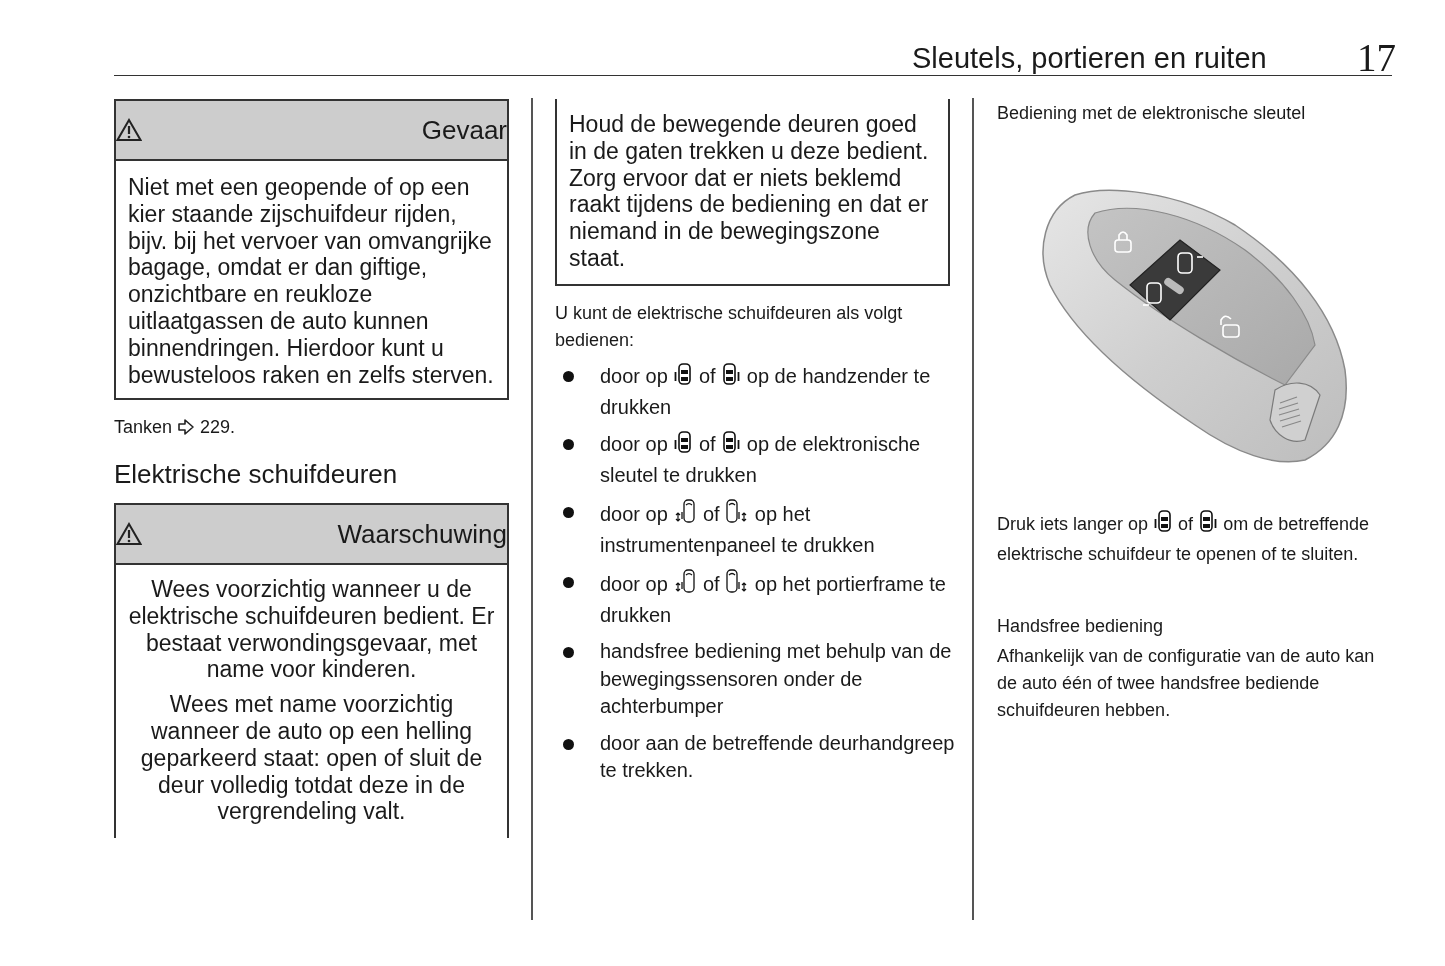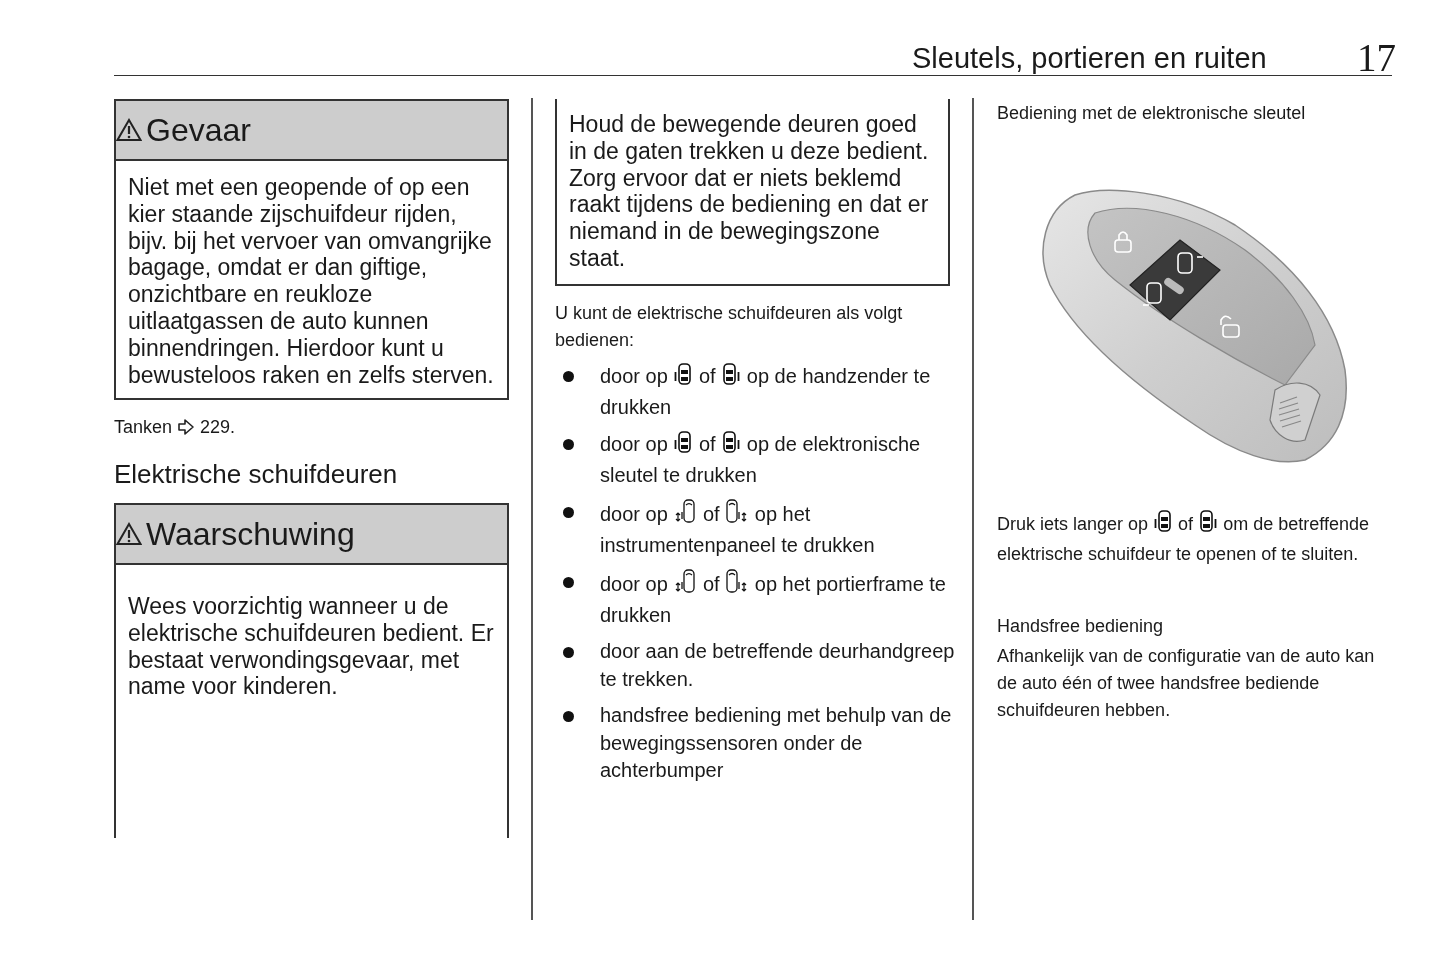--- a/index.html
+++ b/index.html
@@ -5,21 +5,21 @@
   html, body { margin: 0; padding: 0; background: #ffffff; }
   body { width: 1445px; height: 966px; position: relative; overflow: hidden;
          font-family: "Liberation Sans", sans-serif; color: #1a1a1a; }
   .abs { position: absolute; }
   .hdr-title { left: 912px; top: 38px; font-size: 29px; line-height: 40px; white-space: nowrap; }
   .hdr-page { left: 1357px; top: 38px; font-size: 39px; line-height: 40px; font-family: Liberation Serif, serif; }
   .hdr-rule { left: 114px; top: 75px; width: 1278px; height: 0; border-top: 1.5px solid #333; }
   .vdiv { width: 0; border-left: 2px solid #555; }
   .box { border: 2px solid #333; box-sizing: border-box; }
   .box-head { background: #cdcdcd; border-bottom: 2px solid #333; height: 58px;
-              display: flex; align-items: center; justify-content: flex-start; font-size: 32px; }
+              display: flex; align-items: center; justify-content: space-between; font-size: 26px; }
   .box-head .warn { margin-right: 4px; display: inline-flex; }
   .box-body { padding: 12px 12px 10px 12px; font-size: 23px; line-height: 26.8px; }
   .box-body p { margin: 0 0 8px 0; }
   .txt { font-size: 18px; line-height: 27px; }
   .h2 { font-size: 26px; line-height: 30px; }
   ul.bul { list-style: none; margin: 0; padding: 0; }
   ul.bul li { position: relative; padding-left: 45px; margin-bottom: 9px; font-size: 20px; line-height: 27.5px; }
   ul.bul li .dot { position: absolute; left: 8px; top: 9px; width: 11px; height: 11px; border-radius: 50%; background: #111; }
   .ico { display: inline-block; vertical-align: -3px; }
 </style>
@@ -63,22 +63,23 @@
   <div class="box-head">
     <span class="warn">
       <svg width="26" height="24" viewBox="0 0 26 24">
           <path d="M13 2 L24.5 22 H1.5 Z" fill="none" stroke="#222" stroke-width="2"></path>
           <line x1="13" y1="8" x2="13" y2="16" stroke="#222" stroke-width="2.2"></line>
           <circle cx="13" cy="19" r="1.3" fill="#222"></circle>
         </svg>
     </span>
     <span>Waarschuwing</span>
   </div>
-  <div class="box-body" style="padding-top:28px;">
+  <div class="box-body" style="padding-top:11px;text-align:center;">
     <p>Wees voorzichtig wanneer u de elektrische schuifdeuren bedient. Er bestaat verwondingsgevaar, met name voor kinderen.</p>
+    <p>Wees met name voorzichtig wanneer de auto op een helling geparkeerd staat: open of sluit de deur volledig totdat deze in de vergrendeling valt.</p>
   </div>
 </div>
 
 <div class="abs box" style="left:555px; top:99px; width:395px; height:187px; border-top:none;">
   <div class="box-body" style="padding-top:12px;">Houd de bewegende deuren goed in de gaten trekken u deze bedient. Zorg ervoor dat er niets beklemd raakt tijdens de bediening en dat er niemand in de bewegingszone staat.</div>
 </div>
 
 <div class="abs txt" style="left:555px; top:300px; width:390px;">U kunt de elektrische schuifdeuren als volgt bedienen:</div>
 
 <ul class="abs bul" style="left:555px; top:362px; width:400px;">
@@ -144,24 +145,24 @@
     <span>of</span>
     <span class="ico"><svg width="24" height="26" viewBox="0 0 24 26">
           <rect x="2" y="2" width="10" height="22" rx="4" fill="none" stroke="#111" stroke-width="1.3"></rect>
           <path d="M4 7 Q7 4 10 7" fill="none" stroke="#111" stroke-width="1.2"></path>
           <line x1="14" y1="14" x2="14" y2="21" stroke="#111" stroke-width="1.3"></line>
           <path d="M19 15 V23 M17 17 L19 15 L21 17 M17 21 L19 23 L21 21" fill="none" stroke="#111" stroke-width="1.2"></path>
         </svg></span>
     <span>op het portierframe te drukken</span>
   </li>
   <li><span class="dot"></span>
+    <span>handsfree bediening met behulp van de bewegingssensoren onder de achterbumper</span>
+  </li>
+  <li><span class="dot"></span>
     <span>door aan de betreffende deurhandgreep te trekken.</span>
-  </li>
-  <li><span class="dot"></span>
-    <span>handsfree bediening met behulp van de bewegingssensoren onder de achterbumper</span>
   </li>
 </ul>
 
 <div class="abs txt" style="left:997px; top:100px; width:380px;">Bediening met de elektronische sleutel</div>
 
 <div class="abs" style="left:1035px; top:185px; width:320px; height:285px;">
   <svg width="320" height="285" viewBox="0 0 320 285">
     <defs>
       <linearGradient id="bodyG" x1="0" y1="0" x2="1" y2="1">
         <stop offset="0" stop-color="#e6e6e6"></stop>

